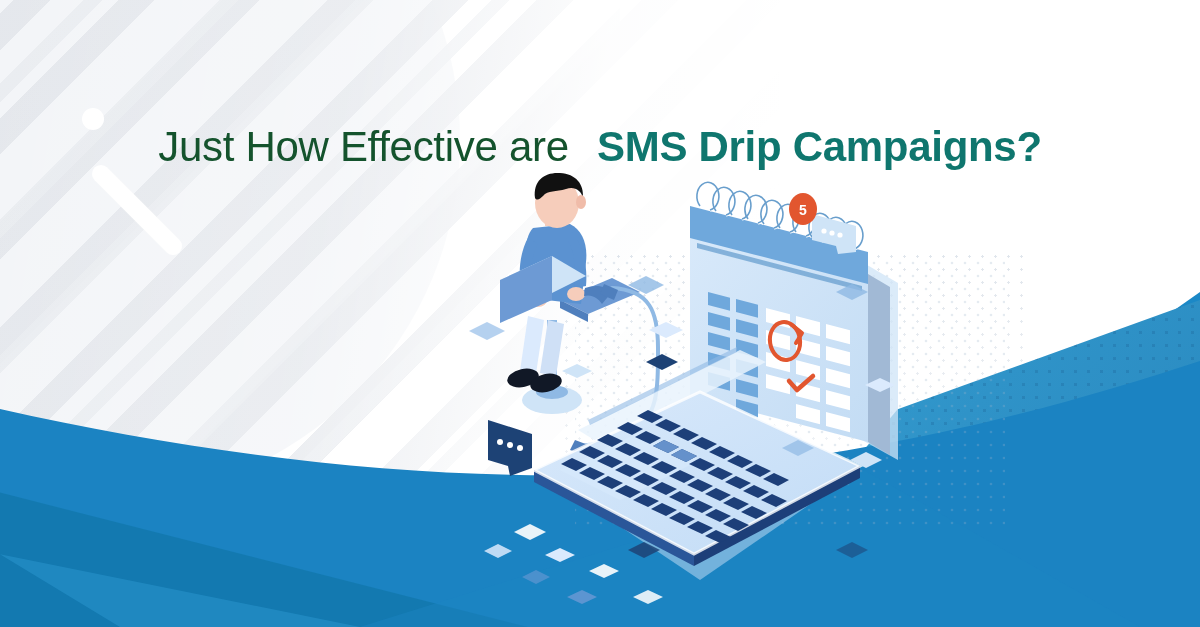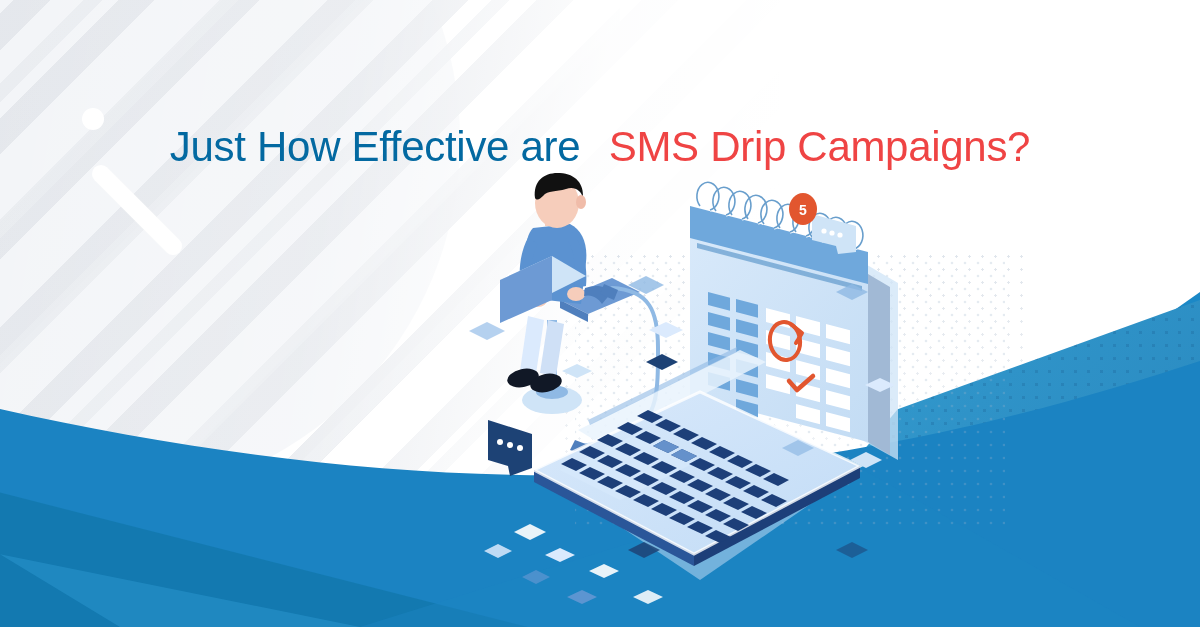--- a/index.html
+++ b/index.html
@@ -130,22 +130,22 @@
   
   .headline{
     position:absolute; left:0; right:0; top:96px;
     text-align:center;
     font-size:42px;
     letter-spacing:-0.3px;
     line-height:1.1;
     white-space:nowrap;
     z-index:7;
   }
-  .headline .hl-1{ color:#0369a1; font-weight:400; }
-  .headline .hl-2{ color:#ef4444; font-weight:400;margin-left:17px; }
+  .headline .hl-1{ color:#14532d; font-weight:400; }
+  .headline .hl-2{ color:#0f766e; font-weight:700;margin-left:17px; }
 
   
   .stage{ position:absolute; left:0; top:0; width:1200px; height:627px; z-index:5; }
   svg{ display:block; }
 </style>
 </head>
 <body>
 
 <div class="banner">
 

